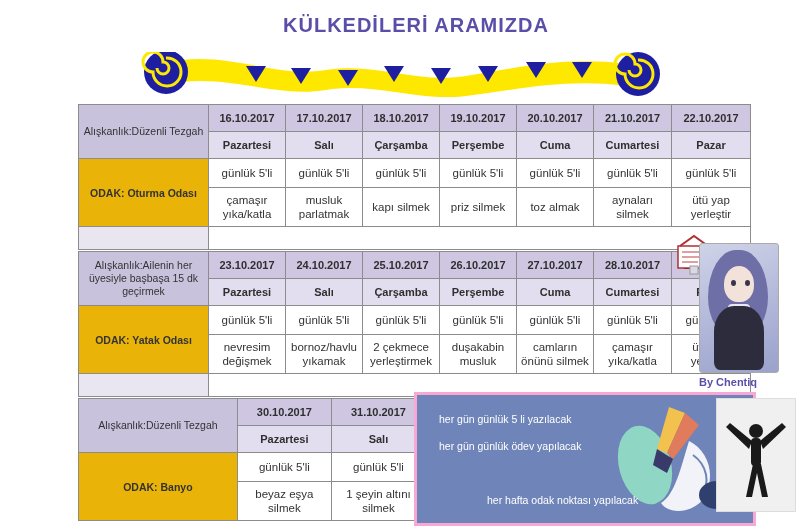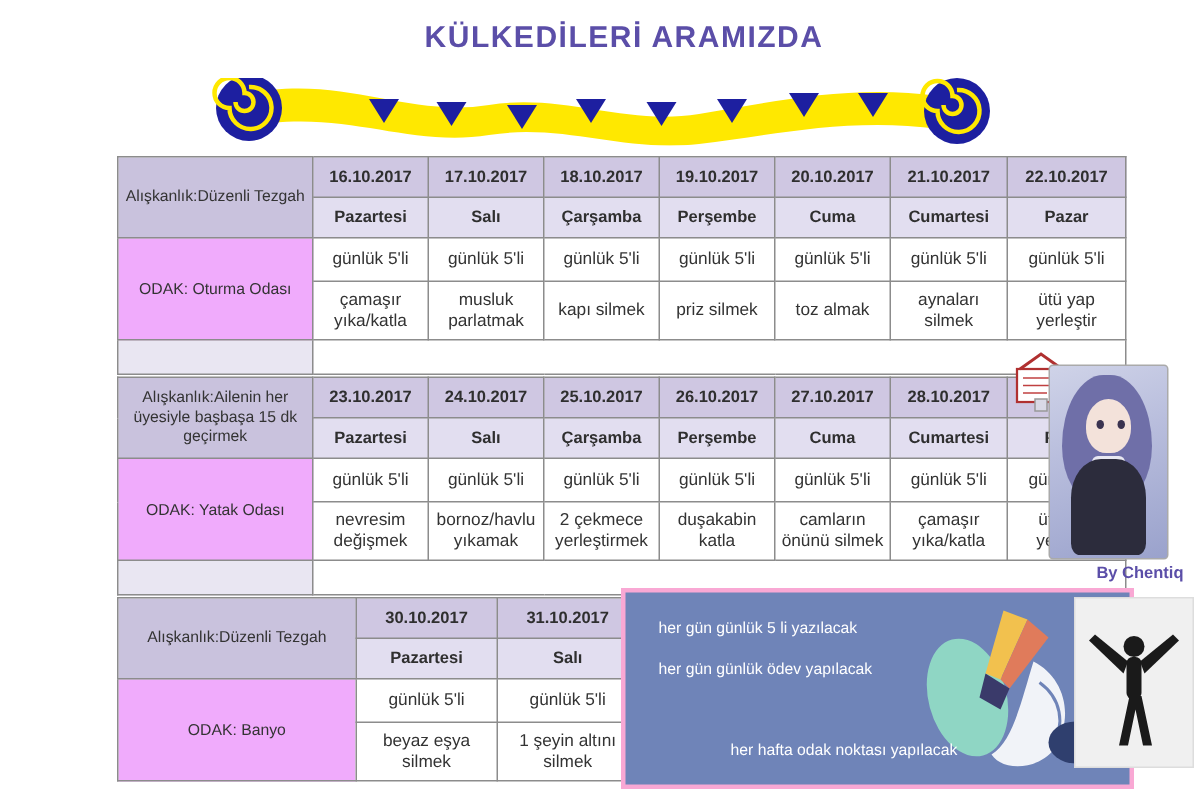--- a/index.html
+++ b/index.html
@@ -71,22 +71,22 @@
     height: 22px;
   }
   .hdr-day {
     background: #e2def0;
     font-weight: bold;
     font-size: 11px;
     color: #2f2f2f;
     height: 22px;
   }
   .cell-focus {
-    background: #f0abfc;
-    font-weight: normal;
+    background: #eab308;
+    font-weight: bold;
     font-size: 10.5px;
     color: #333;
   }
   .cell-body {
     background: #ffffff;
     font-size: 11.5px;
     height: 24px;
     line-height: 1.25;
     color: #333;
   }
@@ -166,21 +166,21 @@
     position: absolute;
     left: 28px; top: 60px;
     width: 22px; height: 10px;
     background: #e8e8f2;
     border-radius: 4px;
   }
   .byline {
     position: absolute;
     left: 683px; top: 376px;
     width: 90px;
-    text-align: right;
+    text-align: left;
     color: #5b4ea8;
     font-size: 11px;
     font-weight: bold;
     font-family: "Liberation Sans", sans-serif;
   }
   .silhouette {
     position: absolute;
     left: 700px; top: 398px;
     width: 78px; height: 112px;
     background: #f0f0f0;
@@ -317,21 +317,21 @@
       <td class="cell-body">günlük 5'li</td>
       <td class="cell-body">günlük 5'li</td>
       <td class="cell-body">günlük 5'li</td>
       <td class="cell-body">günlük 5'li</td>
       <td class="cell-body">günlük 5'li</td>
     </tr>
     <tr>
       <td class="cell-body two">nevresim değişmek</td>
       <td class="cell-body two">bornoz/havlu yıkamak</td>
       <td class="cell-body two">2 çekmece yerleştirmek</td>
-      <td class="cell-body two">duşakabin katla</td>
+      <td class="cell-body two">duşakabin musluk</td>
       <td class="cell-body two">camların önünü silmek</td>
       <td class="cell-body two">çamaşır yıka/katla</td>
       <td class="cell-body two">ütü yap yerleştir</td>
     </tr>
     <tr class="spacer-row">
       <td class="lbl"></td>
       <td colspan="7"></td>
     </tr>
   </tbody>
     </table>

